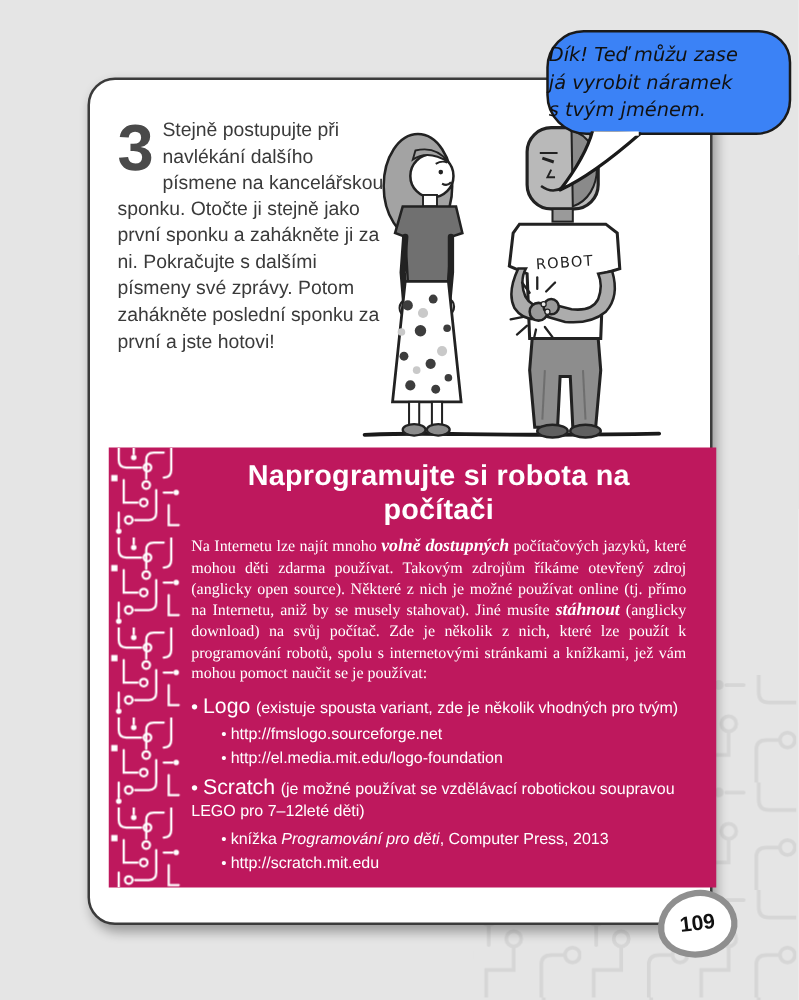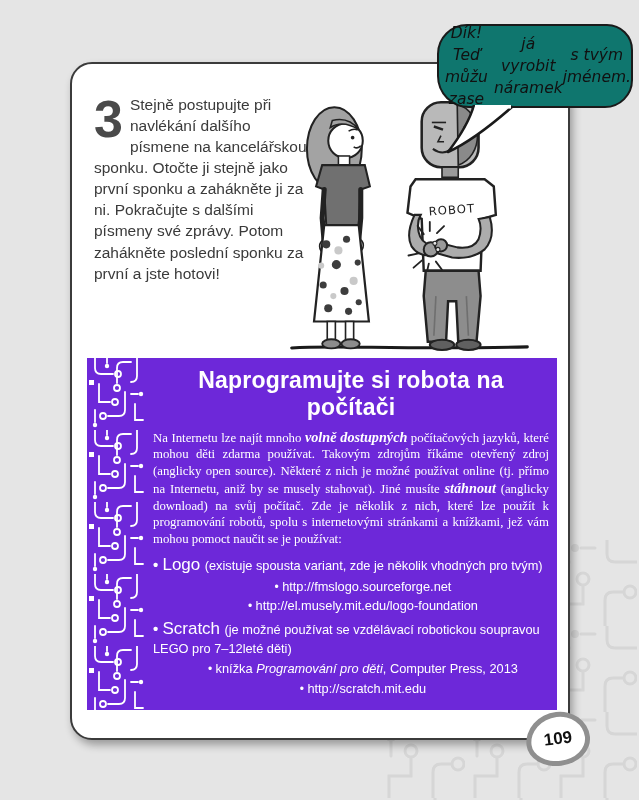--- a/index.html
+++ b/index.html
@@ -23,46 +23,46 @@
   
   .step{position:absolute;left:22px;top:30px;width:216px;
     font-size:15.5px;line-height:1.36;color:#3a3a3a;}
   .stepnum{float:left;font-size:52px;line-height:.82;font-weight:bold;
     color:#4a4a4a;padding:4px 7px 0 0;}
   
   .illus{position:absolute;left:205px;top:28px;}
   
   .bubble{
     position:absolute;left:437px;top:24px;width:196px;height:84px;
-    box-sizing:border-box;background:#0f766e;border:2.5px solid #1a1a1a;
+    box-sizing:border-box;background:#3b82f6;border:2.5px solid #1a1a1a;
     border-radius:30px 26px 28px 32px;
-    display:flex;flex-direction:row;justify-content:center;align-items:center;
+    display:flex;flex-direction:column;justify-content:center;align-items:flex-start;
     z-index:3;font-family:"DejaVu Sans",sans-serif;font-style:italic;
     font-size:15.5px;line-height:1.42;color:#111;text-align:center;
   }
   .bubbletail{position:absolute;left:446px;top:105px;z-index:4;}
   
   .darkbox{
     position:absolute;left:15px;top:294px;width:470px;height:352px;
-    background:#6d28d9;overflow:hidden;
+    background:#be185d;overflow:hidden;padding-left:16px;
   }
   .circuitstrip{position:absolute;left:0;top:0;}
   .boxcontent{position:absolute;left:66px;top:0;width:396px;color:#fff;}
   .boxtitle{font-size:23px;font-weight:bold;text-align:center;margin:9px 0 7px 0;
     letter-spacing:.2px;}
   .boxintro{font-size:12.8px;line-height:1.285;text-align:justify;font-family:Liberation Serif, serif;}
   .em{font-weight:bold;font-style:italic;font-size:14.2px;}
   .blist{margin-top:8px;}
   .bitem{margin-top:6px;}
   .bhead{line-height:1.15;}
   .bhead::before{content:"• ";font-weight:bold;font-size:15px;}
   .iname{font-weight:normal;font-size:17px;}
   .idesc{font-size:12.8px;}
   .bsub{margin:2px 0 0 24px;}
-  .srow{font-size:12.8px;margin-top:4px;line-height:1.2;text-align:center;}
+  .srow{font-size:12.8px;margin-top:4px;line-height:1.2;}
   .srow::before{content:"• ";font-size:12px;}
   .booktitle{font-style:italic;}
   
   .badge{
     position:absolute;left:526px;top:712px;width:64px;height:54px;
     box-sizing:border-box;background:#fff;border:5px solid #8f8f8f;
     border-radius:52% 48% 50% 50% / 55% 52% 48% 45%;
     transform:rotate(-7deg);
     display:flex;align-items:center;justify-content:center;
     z-index:5;font-weight:bold;font-size:17px;color:#111;
@@ -202,21 +202,21 @@
 
     <div class="boxcontent">
       <div class="boxtitle">Naprogramujte si robota na počítači</div>
       <div class="boxintro"><span>Na Internetu lze najít mnoho </span><span class="em">volně dostupných</span><span> počítačových jazyků, které mohou děti zdarma používat. Takovým zdrojům říkáme otevřený zdroj (anglicky open source). Některé z nich je možné používat online (tj. přímo na Internetu, aniž by se musely stahovat). Jiné musíte </span><span class="em">stáhnout</span><span> (anglicky download) na svůj počítač. Zde je několik z nich, které lze použít k programování robotů, spolu s internetovými stránkami a knížkami, jež vám mohou pomoct naučit se je používat:</span></div>
 
       <div class="blist">
         <div class="bitem">
           <div class="bhead"><span class="iname">Logo</span> <span class="idesc">(existuje spousta variant, zde je několik vhodných pro tvým)</span></div>
           <div class="bsub">
             <div class="srow">http://fmslogo.sourceforge.net</div>
-            <div class="srow">http://el.musely.mit.edu/logo-foundation</div>
+            <div class="srow">http://el.media.mit.edu/logo-foundation</div>
           </div>
         </div>
         <div class="bitem">
           <div class="bhead"><span class="iname">Scratch</span> <span class="idesc">(je možné používat se vzdělávací robotickou soupravou LEGO pro 7–12leté děti)</span></div>
           <div class="bsub">
             <div class="srow"><span>knížka </span><span class="booktitle">Programování pro děti</span><span>, Computer Press, 2013</span></div>
             <div class="srow">http://scratch.mit.edu</div>
 
           </div>
         </div>

